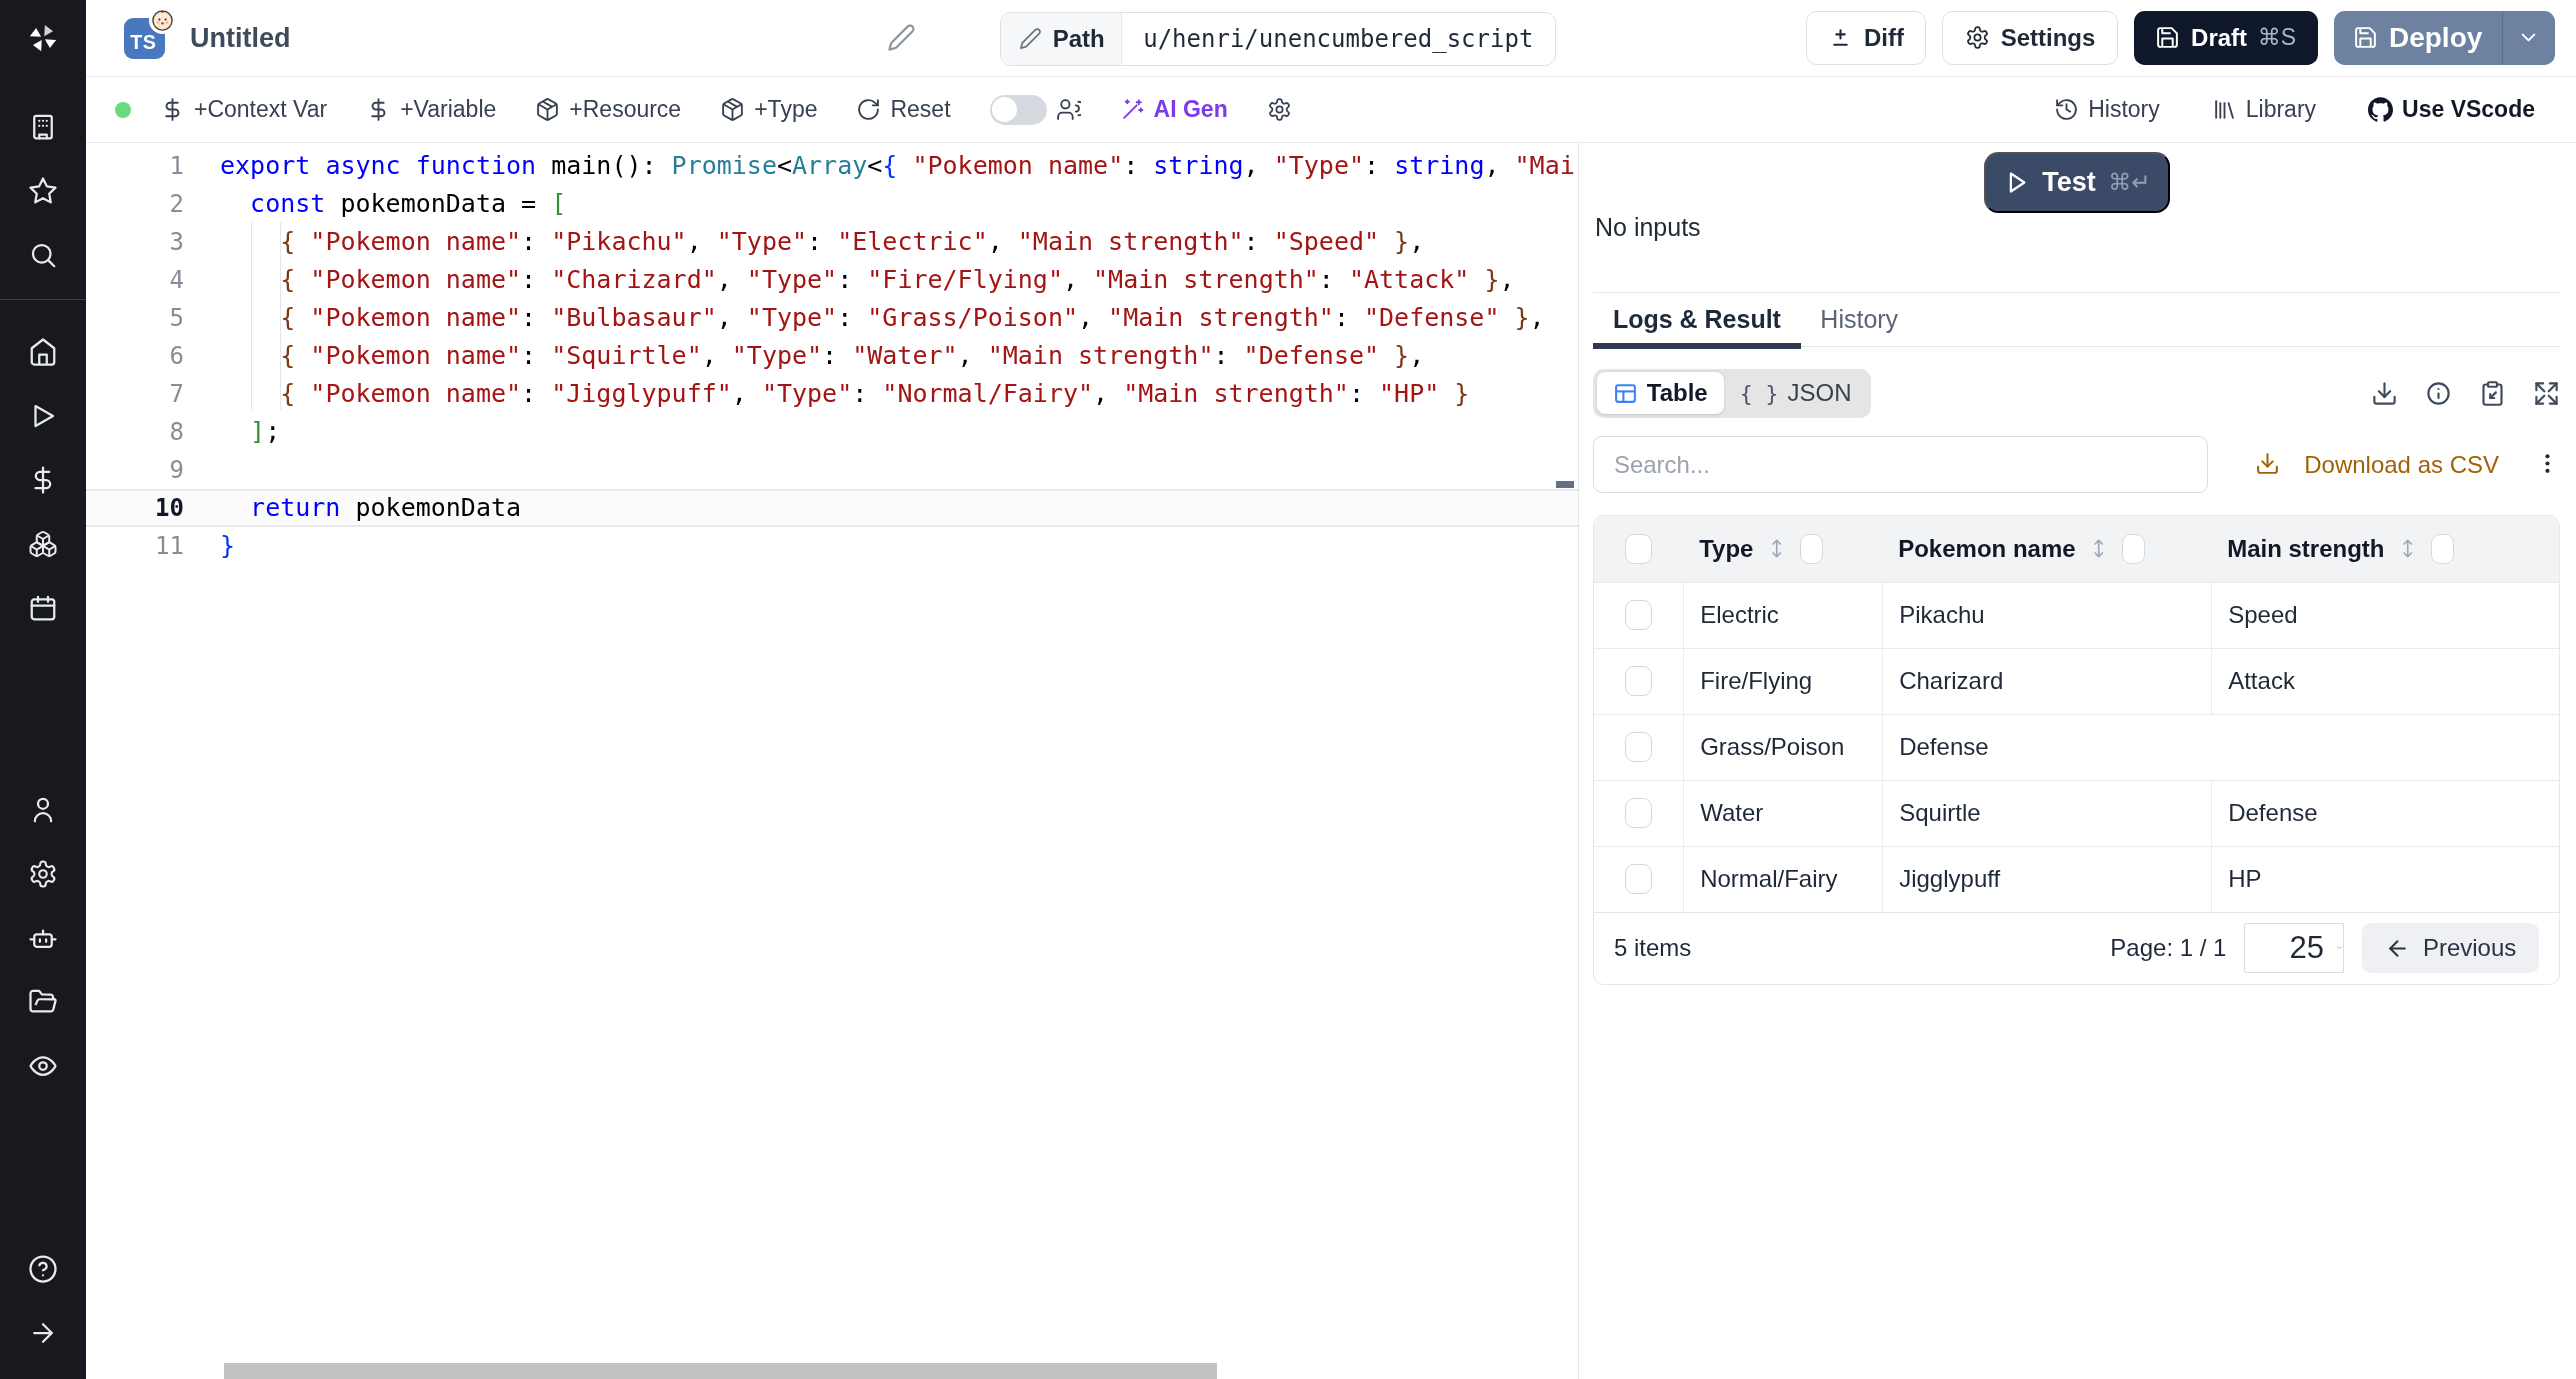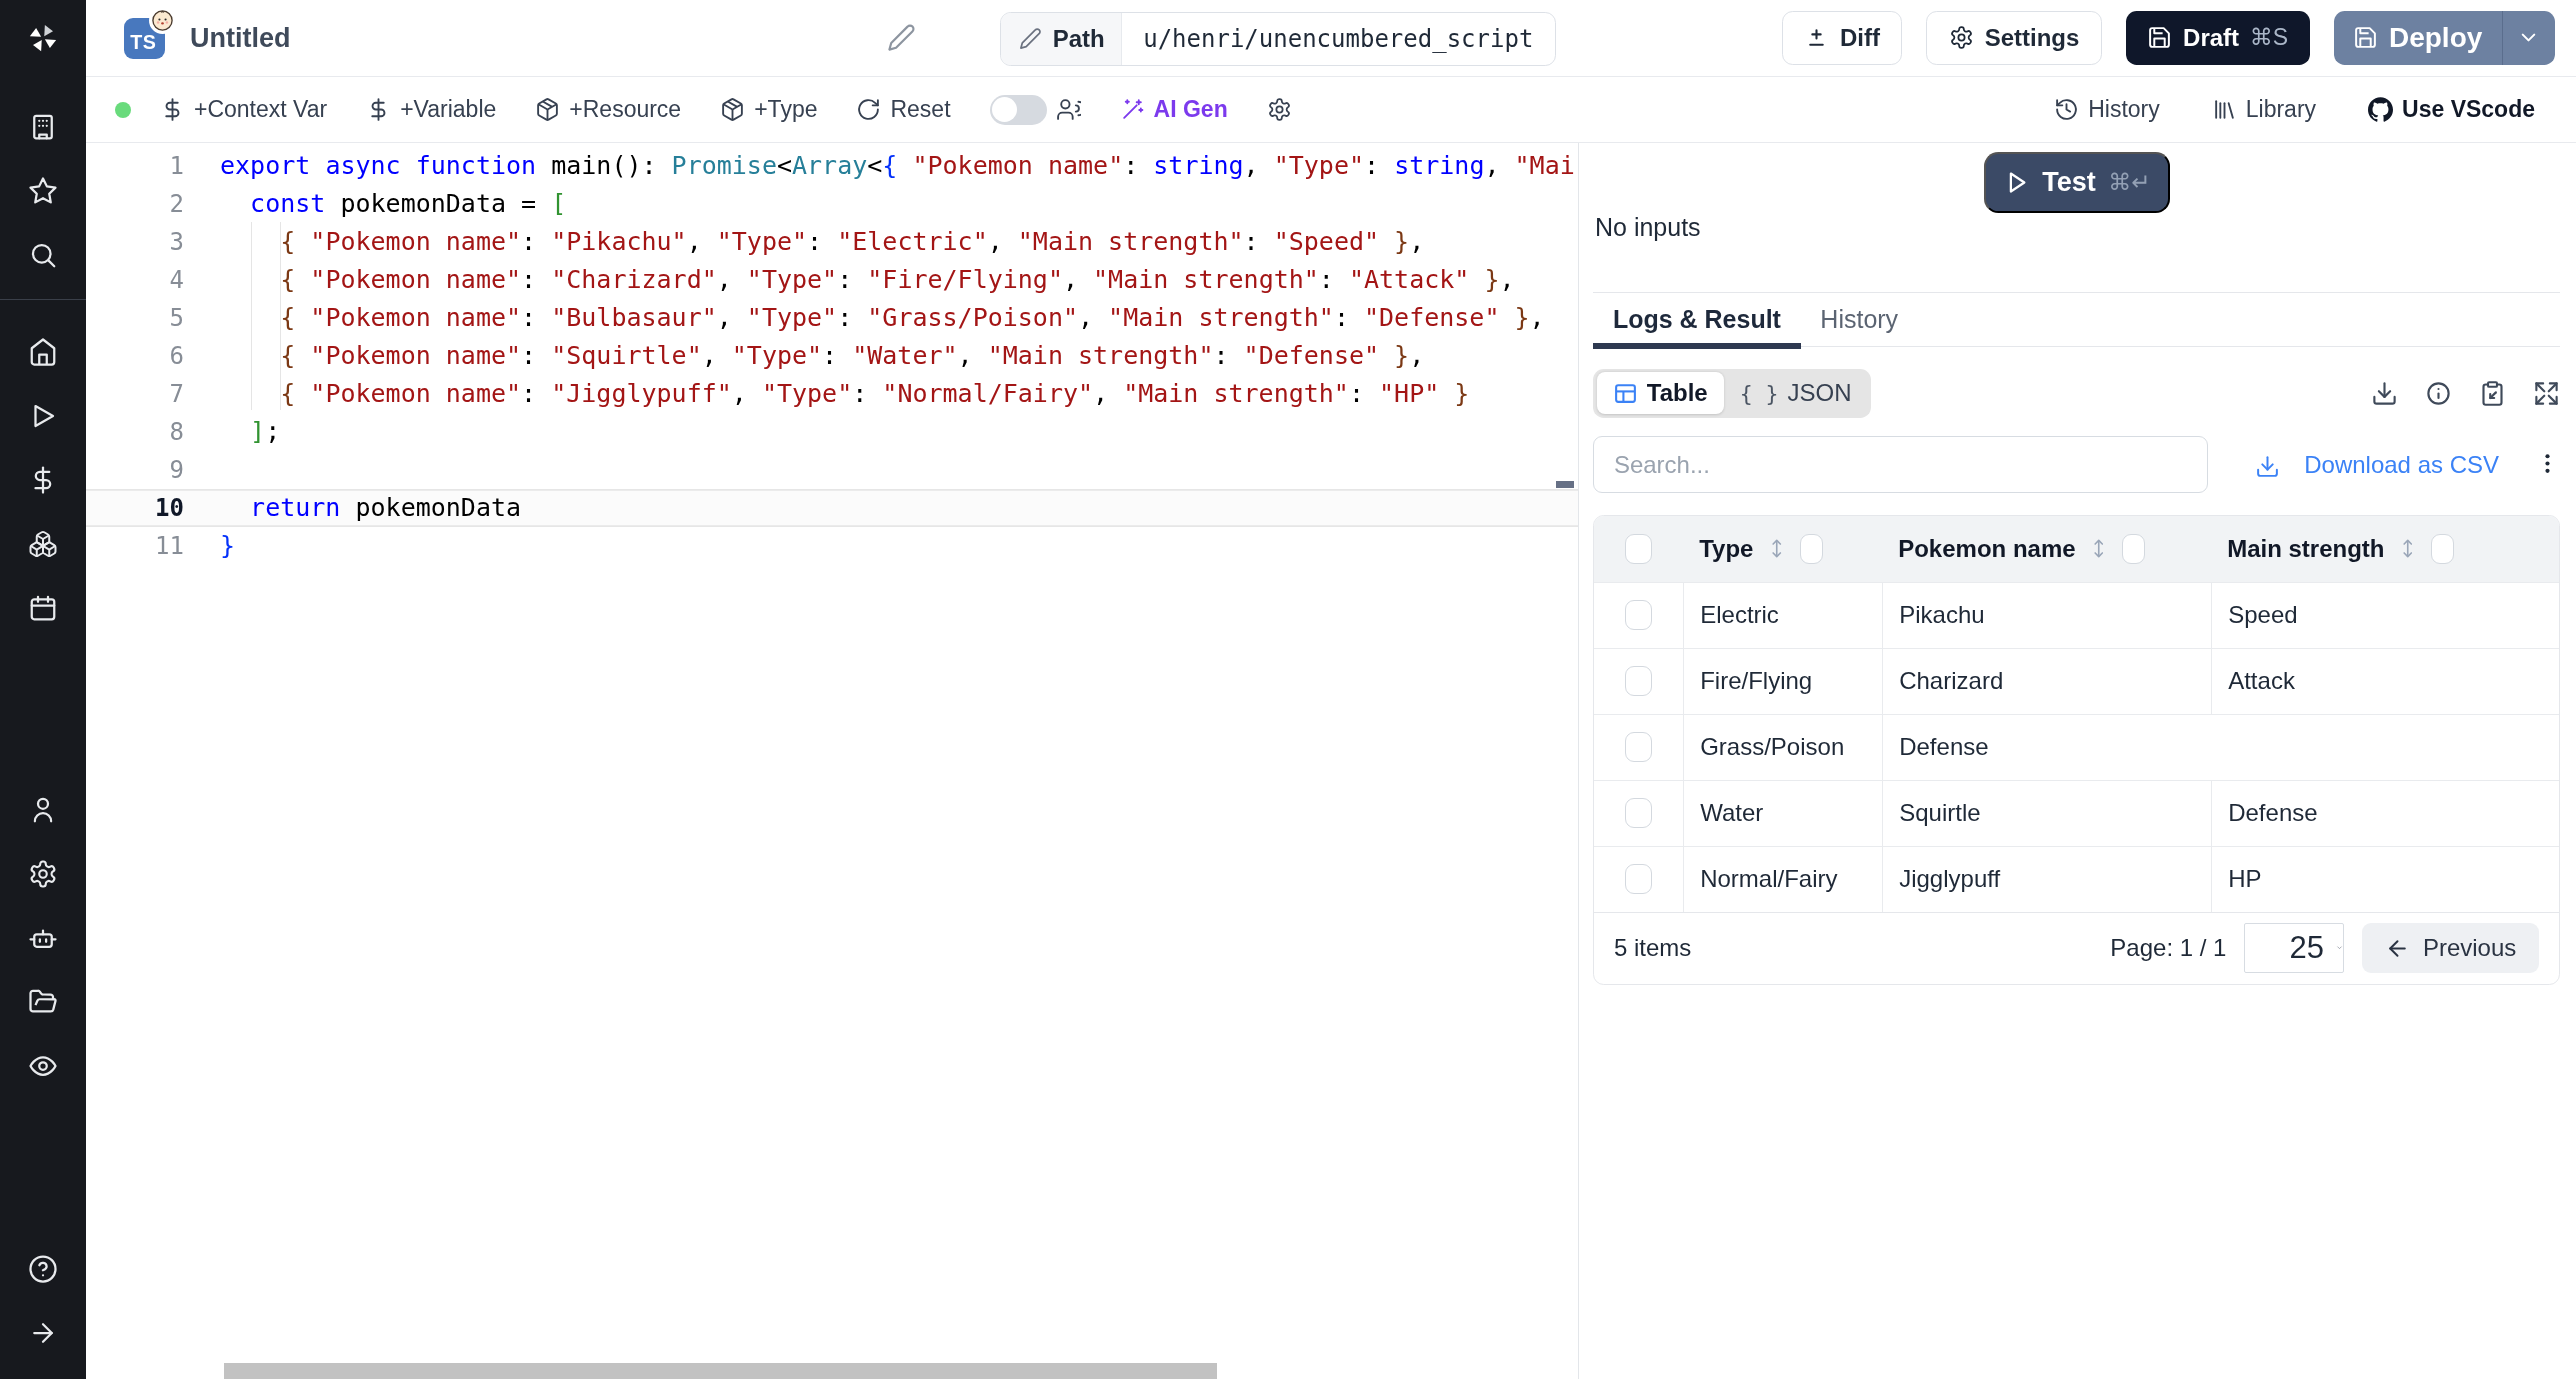--- a/index.html
+++ b/index.html
@@ -24,21 +24,21 @@
   .topbar { position:relative; height:77px; border-bottom:0.9px solid #e8eaee; display:flex; align-items:center; flex-shrink:0; }
   .ts-badge { position:relative; width:41px; height:41px; margin-left:38px; background:#4878be; border-radius:9px; display:flex; align-items:flex-end; justify-content:flex-start; }
   .ts-badge .ts-txt { color:#fff; font-weight:700; font-size:19.7px; padding:0 0 4.5px 6.3px; letter-spacing:0.4px; }
   .ts-emoji { position:absolute; top:-10.7px; right:-10.7px; width:27px; height:27px; background:#fff; border-radius:50%; display:flex; align-items:center; justify-content:center; }
   .page-title { margin-left:25px; font-size:27px; font-weight:600; color:#3f4a5a; }
   .lone-pencil { position:absolute; left:801px; top:23px; color:#8d95a0; }
   .path-chip { position:absolute; left:914px; top:11.6px; height:54px; display:flex; align-items:stretch; border:0.9px solid #dde1e7; border-radius:10.7px; overflow:hidden; background:#fff; }
   .path-left { display:flex; align-items:center; gap:10.7px; background:#f6f7f9; padding:0 16px 0 18px; font-weight:600; font-size:24px; color:#1f2937; border-right:0.9px solid #e7eaee; }
   .path-left svg { color:#6b7280; }
   .path-value { display:flex; align-items:center; padding:0 21.5px; font-family:"DejaVu Sans Mono",monospace; font-size:24px; color:#1f2937; }
-  .topbar-actions { position:absolute; right:21.5px; top:10.7px; display:flex; gap:24px; height:54px; }
+  .topbar-actions { position:absolute; right:21.5px; top:10.7px; display:flex; gap:16px; height:54px; }
   .btn { display:flex; align-items:center; gap:10.7px; border-radius:10.7px; padding:0 21.5px; font-size:24px; font-weight:600; cursor:pointer; }
   .btn-outline { background:#fff; border:0.9px solid #dde1e7; color:#1f2937; }
   .btn-slate { background:#0f172a; color:#fff; border:none; font-weight:700; }
   .btn .shortcut { color:#aab6c8; font-weight:400; font-size:23px; }
   .deploy-split { display:flex; align-items:stretch; background:#6d81a1; border-radius:10.7px; overflow:hidden; }
   .deploy-main { display:flex; align-items:center; gap:10.7px; padding:0 19.7px; color:#fff; font-size:28px; font-weight:700; cursor:pointer; }
   .deploy-sep { width:0.9px; background:#5a6d8d; }
   .deploy-caret { display:flex; align-items:center; padding:0 14.3px; color:#fff; cursor:pointer; }
 
   
@@ -87,21 +87,21 @@
   .seg-opt { display:flex; align-items:center; gap:9px; padding:7.2px 16px; border-radius:8px; font-size:24px; color:#374151; cursor:pointer; }
   .seg-opt.active { background:#fff; box-shadow:0 0.9px 2.7px rgba(0,0,0,.15); color:#111827; font-weight:600; }
   .seg-opt .braces { font-family:"DejaVu Sans Mono",monospace; font-size:21.5px; color:#4b5563; }
   .result-icons { display:flex; align-items:center; gap:27px; color:#3f4a5a; }
   .result-icons svg { width:27px; height:27px; cursor:pointer; }
 
   .search-row { margin-top:18px; display:flex; align-items:center; justify-content:space-between; }
   .search-input { width:615px; height:57px; border:0.9px solid #d7dce2; border-radius:9px; padding:0 19.7px; font-size:24px; color:#1f2937; outline:none; font-family:"Liberation Sans","DejaVu Sans",sans-serif; }
   .search-input::placeholder { color:#9aa3af; }
   .csv-group { display:flex; align-items:center; gap:36px; }
-  .csv-btn { display:flex; align-items:flex-end; gap:24px; font-size:24px; color:#3b82f6; font-weight:500; cursor:pointer; }
+  .csv-btn { display:flex; align-items:flex-start; gap:24px; font-size:24px; color:#a16207; font-weight:500; cursor:pointer; }
   .kebab { cursor:pointer; color:#1f2937; }
 
   .rtable { margin-top:21.5px; border:0.9px solid #e5e7eb; border-radius:10.7px; overflow:hidden; }
   .thead { display:flex; background:#f1f3f5; height:66px; align-items:center; }
   .tcell { display:flex; align-items:center; padding-left:16px; font-size:24px; color:#1f2937; height:100%; }
   .thead .tcell { font-weight:600; color:#111827; gap:12.5px; }
   .col-check { width:89px; justify-content:center; padding-left:0; flex-shrink:0; }
   .col-0 { width:199px; flex-shrink:0; }
   .col-1 { width:329px; flex-shrink:0; }
   .col-2 { flex:1; }

